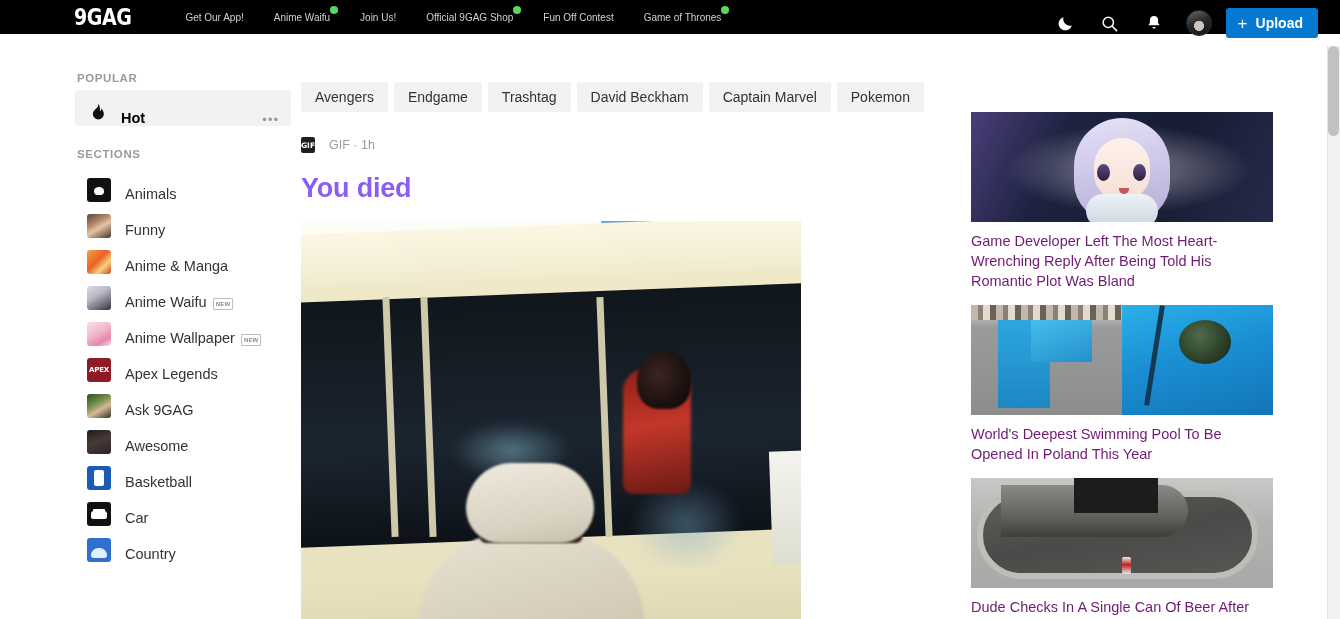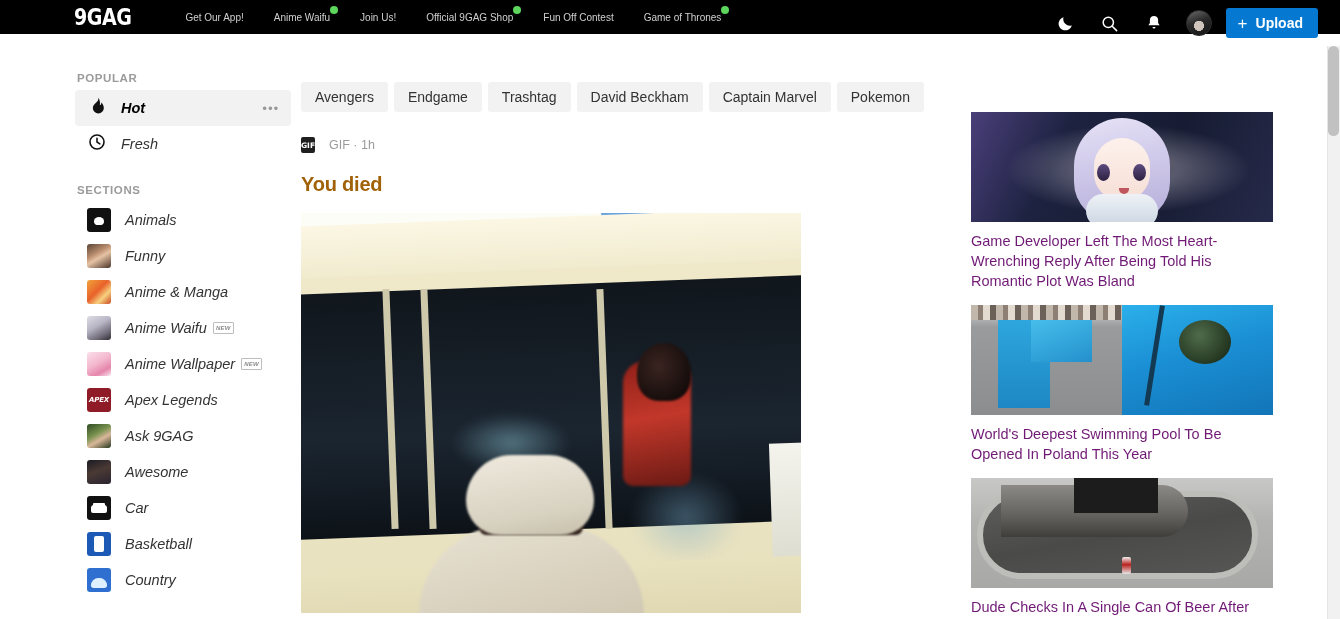--- a/index.html
+++ b/index.html
@@ -94,27 +94,26 @@
   }
   .side-head {
     font-size: 11.5px;
     letter-spacing: 0.6px;
     color: #9b9b9b;
     font-weight: bold;
     margin: 26px 0 6px 2px;
   }
   .side-head.sections { margin-top: 22px; }
   .side-item {
-    display: flex; align-items: center;
+    display: flex; align-items: flex-end;
     height: 36px;
     border-radius: 4px;
     padding: 0 10px 0 12px;
     cursor: pointer;
     position: relative;
-    font-style: italic;
   }
   .side-item.active { background: #f2f2f2; }
   .side-item.active .side-label { font-weight: bold; color: #000; }
   .side-label { font-size: 14.5px; color: #333; margin-left: 14px; white-space: nowrap; }
   .dots3 { position: absolute; right: 12px; color: #999; font-size: 13px; letter-spacing: 1px; line-height: 1; }
 
   .thumb {
     width: 24px; height: 24px; border-radius: 3px;
     flex: 0 0 24px; overflow: hidden;
   }
@@ -187,21 +186,21 @@
   .gif-badge {
     background: #1f1f1f; color: #fff;
     font-size: 7.5px; font-weight: bold;
     width: 14px; height: 16px;
     border-radius: 2px;
     display: flex; align-items: center; justify-content: center;
     font-family: "DejaVu Sans", sans-serif;
   }
   .meta-text { font-size: 12.5px; color: #9b9b9b; margin-left: 14px; }
   .post-title {
-    font-size: 20px; font-weight: bold; color: #a16207;
+    font-size: 27px; font-weight: bold; color: #8b5cf6;
     margin-top: 20px; letter-spacing: -0.2px;
   }
   .post-media {
     margin-top: 17px;
     width: 500px; height: 400px;
     overflow: hidden;
     position: relative;
     background: #2d2f33;
   }
   
@@ -459,29 +458,20 @@
       <span>
         <svg width="20" height="20" viewBox="0 0 24 24">
           <path d="M13.6 2c.5 3.1-1.3 4.6-2.8 6C9.1 9.6 7 11.2 7 14.3A6.6 6.6 0 0 0 13.6 21a6.6 6.6 0 0 0 6.6-6.7c0-4.2-3.1-6.6-3.1-6.6.2 2.1-.9 3-1.7 3.2.6-2.7.1-6.4-1.8-8.9z" fill="#111"></path>
         </svg>
       </span>
       <span class="side-label">Hot</span>
       <span class="dots3">•••</span>
     </div>
 
 
-    <div class="side-item">
-      <span>
-        <svg width="20" height="20" viewBox="0 0 24 24">
-          <circle cx="12" cy="12" r="8.4" fill="none" stroke="#111" stroke-width="1.9"></circle>
-          <path d="M12 7.4V12l3.4 2.2" fill="none" stroke="#111" stroke-width="1.9" stroke-linecap="round"></path>
-        </svg>
-      </span>
-      <span class="side-label">Fresh</span>
-    </div>
 
     <div class="side-head sections">SECTIONS</div>
 
     <div class="side-item">
       <span class="thumb t-animals"></span>
       <span class="side-label">Animals</span>
     </div>
     <div class="side-item">
       <span class="thumb t-funny"></span>
       <span class="side-label">Funny</span>
@@ -506,26 +496,26 @@
     </div>
     <div class="side-item">
       <span class="thumb t-ask"></span>
       <span class="side-label">Ask 9GAG</span>
     </div>
     <div class="side-item">
       <span class="thumb t-awesome"></span>
       <span class="side-label">Awesome</span>
     </div>
     <div class="side-item">
+      <span class="thumb t-basket"></span>
+      <span class="side-label">Basketball</span>
+    </div>
+    <div class="side-item">
       <span class="thumb t-car"></span>
       <span class="side-label">Car</span>
-    </div>
-    <div class="side-item">
-      <span class="thumb t-basket"></span>
-      <span class="side-label">Basketball</span>
     </div>
     <div class="side-item">
       <span class="thumb t-country"></span>
       <span class="side-label">Country</span>
     </div>
   </div>
 
   <div class="main">
     <div class="tags">
       <div class="tag">Avengers</div>

